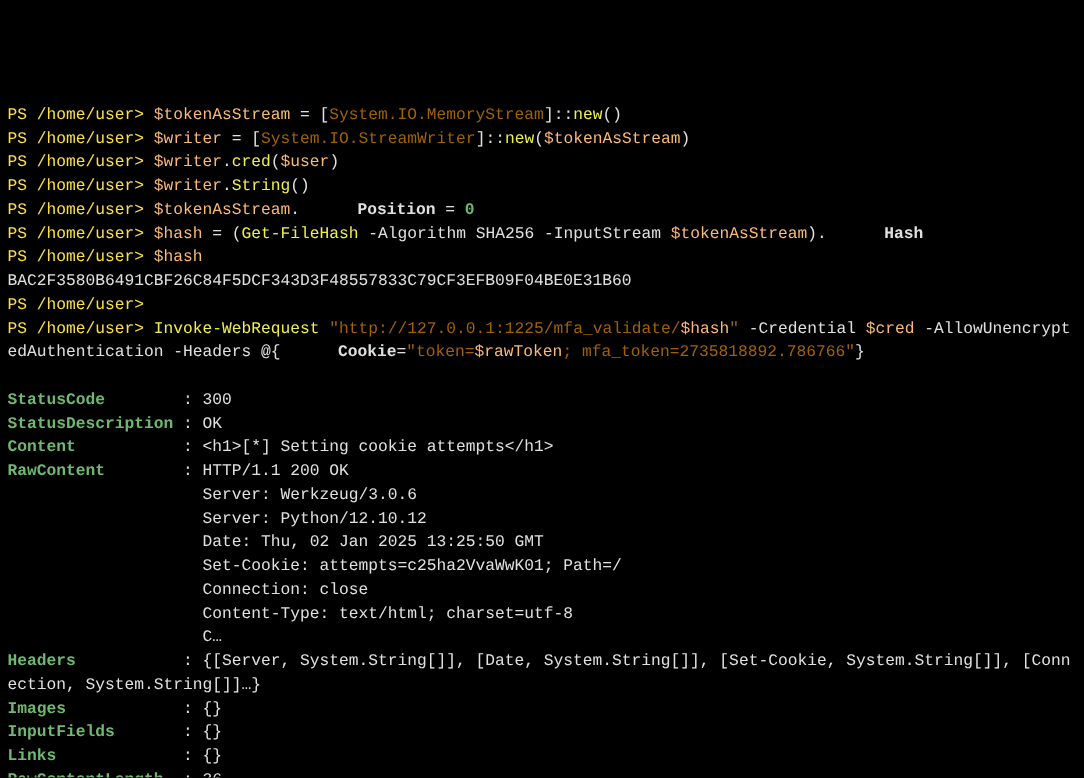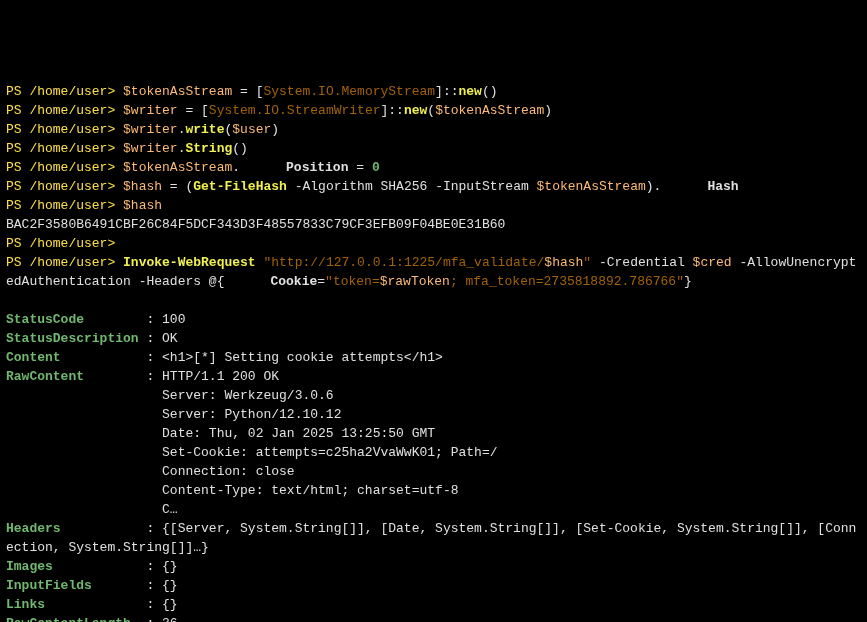--- a/index.html
+++ b/index.html
@@ -14,43 +14,43 @@
       font-size: 13px;
       line-height: 19px;
       padding: 6px;
       width: 867px;
       height: 622px;
       overflow: hidden;
       white-space: pre-wrap;
       word-break: break-all;
     }
     .yellow { color: #fdba74; }
-    .yellow-bold { color: #f0f050; font-weight: bold; }
+    .yellow-bold { color: #f0f050; font-weight: normal; }
     .cyan { color: #a16207; }
     .bold { font-weight: bold; padding-left: 46px; }
     .green-bold { color: #70b870; font-weight: bold; }
     .prompt { color: #fde047; }
   </style>
 </head>
 <body>
 
 
 
 <div><span class="prompt">PS /home/user&gt; </span><span class="yellow">$tokenAsStream</span><span> = [</span><span class="cyan">System.IO.MemoryStream</span><span>]::</span><span class="yellow-bold">new</span><span>()</span>
 <span class="prompt">PS /home/user&gt; </span><span class="yellow">$writer</span><span> = [</span><span class="cyan">System.IO.StreamWriter</span><span>]::</span><span class="yellow-bold">new</span><span>(</span><span class="yellow">$tokenAsStream</span><span>)</span>
-<span class="prompt">PS /home/user&gt; </span><span class="yellow">$writer</span><span>.</span><span class="yellow-bold">write</span><span>(</span><span class="yellow">$user</span><span>)</span>
+<span class="prompt">PS /home/user&gt; </span><span class="yellow">$writer</span><span>.</span><span class="yellow-bold">cred</span><span>(</span><span class="yellow">$user</span><span>)</span>
 <span class="prompt">PS /home/user&gt; </span><span class="yellow">$writer</span><span>.</span><span class="yellow-bold">String</span><span>()</span>
 <span class="prompt">PS /home/user&gt; </span><span class="yellow">$tokenAsStream</span><span>.</span><span class="bold">Position</span><span> = </span><span class="green-bold">0</span>
 <span class="prompt">PS /home/user&gt; </span><span class="yellow">$hash</span><span> = (</span><span class="yellow-bold">Get-FileHash</span><span> -Algorithm</span><span> SHA256</span><span> -InputStream</span><span class="yellow"> $tokenAsStream</span><span>).</span><span class="bold">Hash</span>
 <span class="prompt">PS /home/user&gt; </span><span class="yellow">$hash</span>
 <span>BAC2F3580B6491CBF26C84F5DCF343D3F48557833C79CF3EFB09F04BE0E31B60</span>
 <span class="prompt">PS /home/user&gt;</span>
 <span class="prompt">PS /home/user&gt; </span><span class="yellow-bold">Invoke-WebRequest</span><span> </span><span class="cyan">"http://127.0.0.1:1225/mfa_validate/</span><span class="yellow">$hash</span><span class="cyan">"</span><span> -Credential</span><span class="yellow"> $cred</span><span> -AllowUnencryptedAuthentication</span><span> -Headers</span><span> @{</span><span class="bold">Cookie</span><span>=</span><span class="cyan">"token=</span><span class="yellow">$rawToken</span><span class="cyan">;</span><span class="cyan"> mfa_token=2735818892.786766"</span><span>}</span>
 
-<span class="green-bold">StatusCode</span><span>        : </span><span>100</span>
+<span class="green-bold">StatusCode</span><span>        : </span><span>300</span>
 <span class="green-bold">StatusDescription</span><span> : </span><span>OK</span>
 <span class="green-bold">Content</span><span>           : </span><span>&lt;h1&gt;[*] Setting cookie attempts&lt;/h1&gt;</span>
 <span class="green-bold">RawContent</span><span>        : </span><span>HTTP/1.1 200 OK</span>
 <span>                    </span><span>Server: Werkzeug/3.0.6</span>
 <span>                    </span><span>Server: Python/12.10.12</span>
 <span>                    </span><span>Date: Thu, 02 Jan 2025 13:25:50 GMT</span>
 <span>                    </span><span>Set-Cookie: attempts=c25ha2VvaWwK01; Path=/</span>
 <span>                    </span><span>Connection: close</span>
 <span>                    </span><span>Content-Type: text/html; charset=utf-8</span>
 <span>                    </span><span>C…</span>

